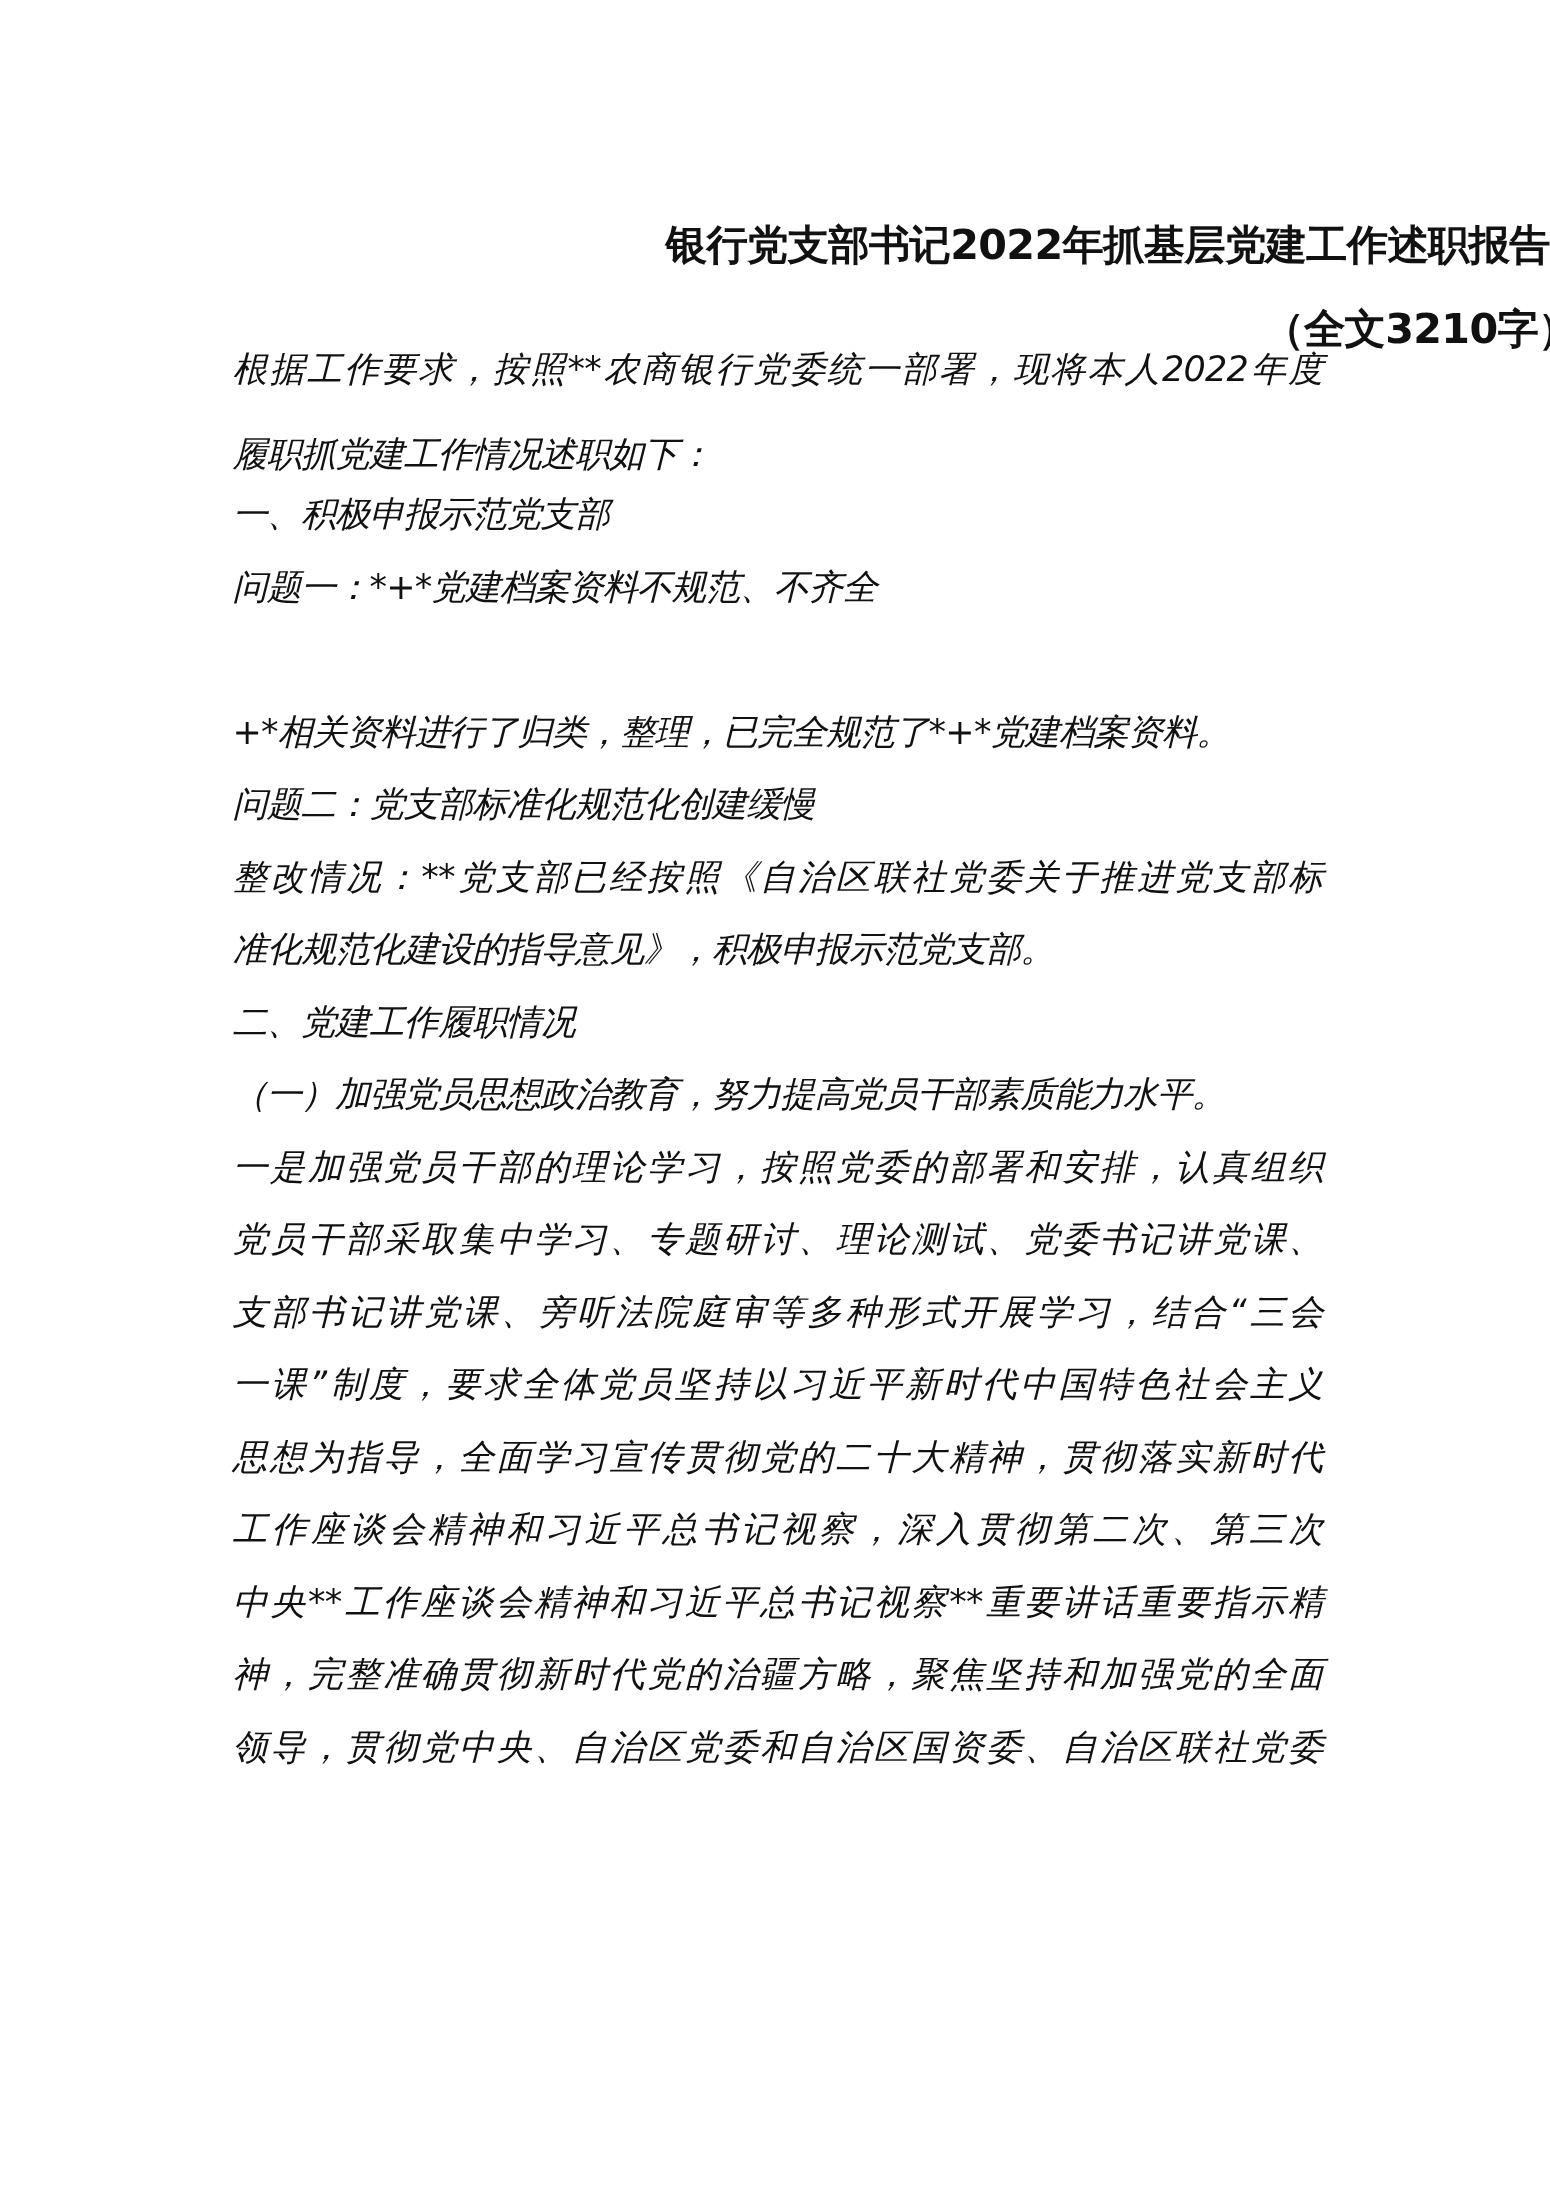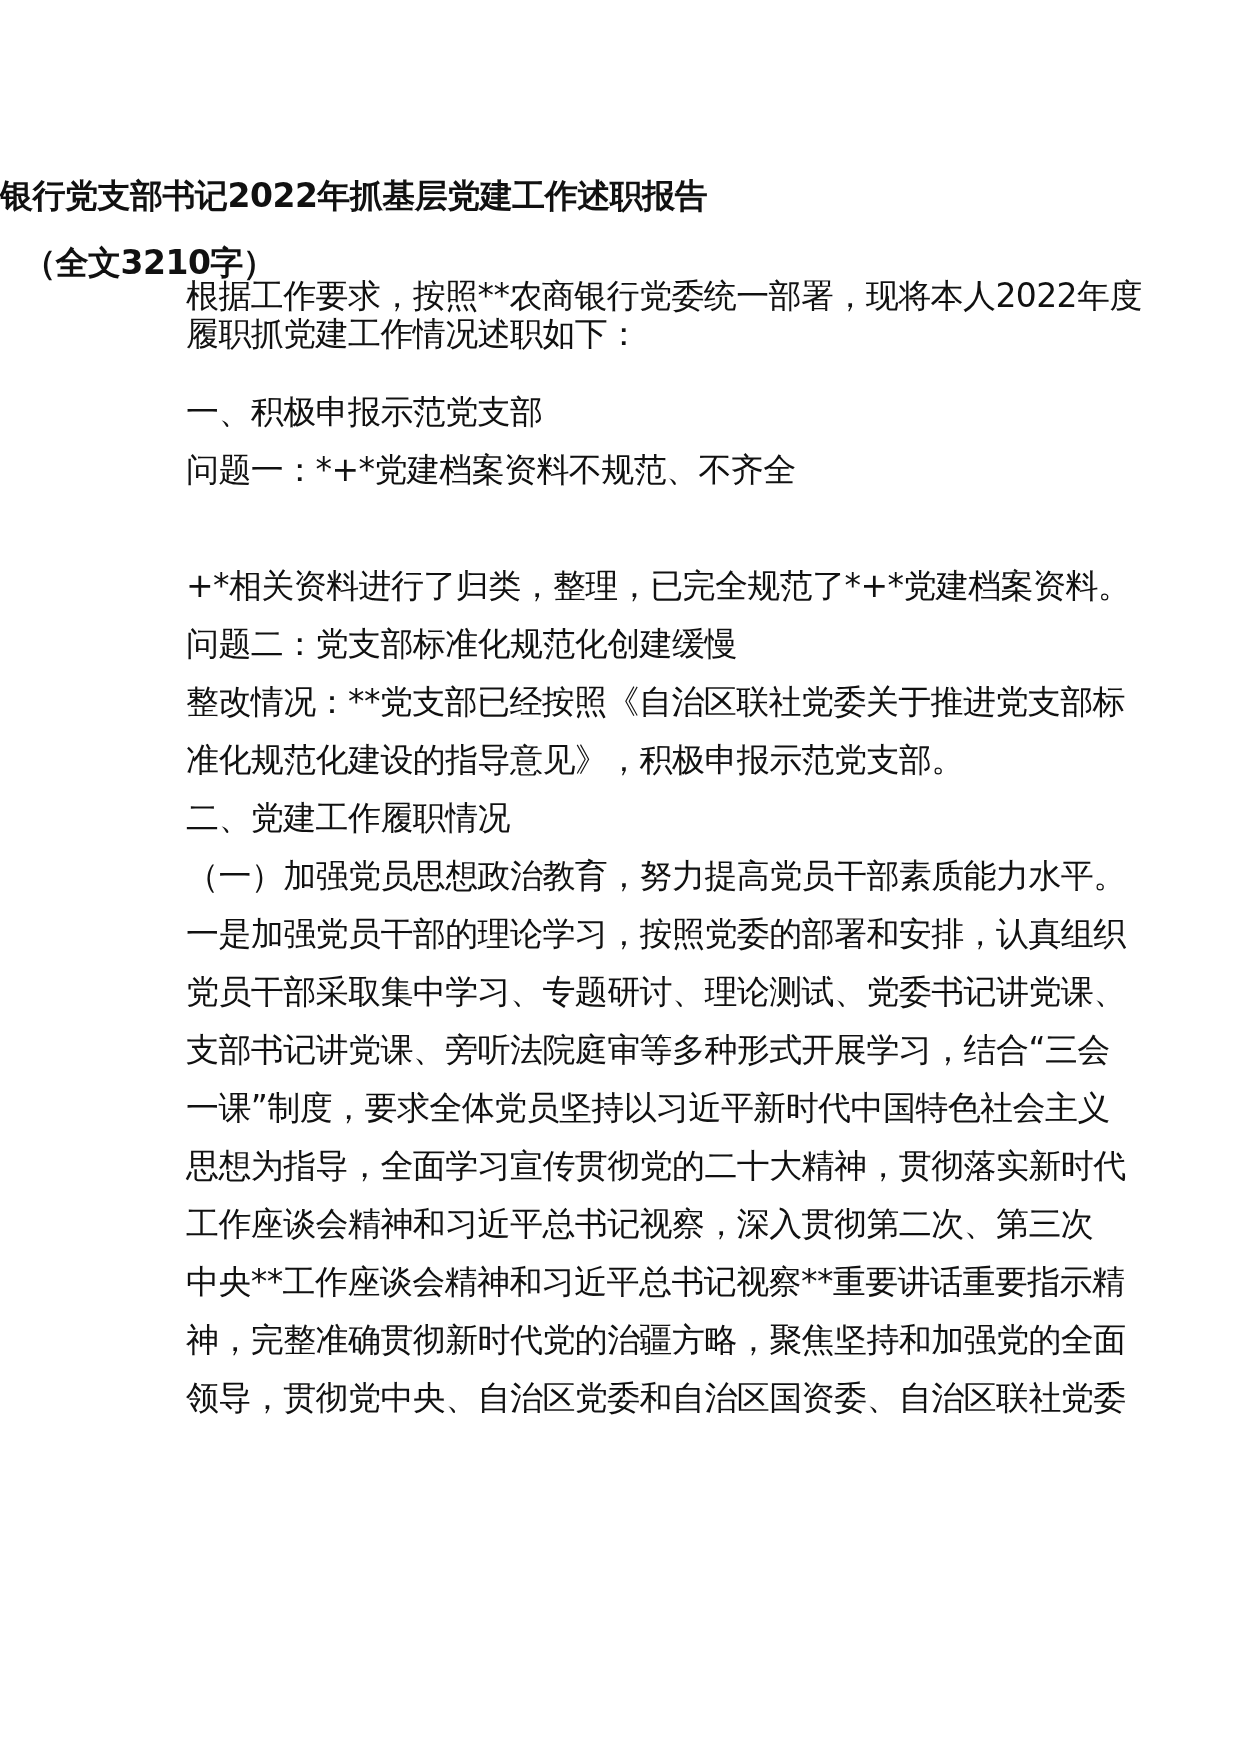--- a/index.html
+++ b/index.html
@@ -19,53 +19,54 @@
       position: absolute;
       left: 0; top: 0;
       width: 1240px;
       height: 1754px;
       background: #ffffff;
     }
     .title {
       position: absolute;
       left: 0;
       width: 1240px;
-      text-align: left;
+      text-align: right;
       font-weight: bold;
       font-size: 33px;
       line-height: 44px;
       white-space: nowrap;
       letter-spacing: -0.5px;
     }
     .title.t1 { top: 174px; }
     .title.t2 { top: 241px; padding-left: 23px; }
     .line {
       position: absolute;
       left: 186px;
       width: 872px;
-      font-size: 33px;
+      font-size: 28px;
       line-height: 40px;
       white-space: nowrap;
       overflow: visible;
       letter-spacing: -0.6px;
+      font-style: italic;
     }
     .line.justify {
       text-align: justify;
       text-align-last: justify;
     }
   </style>
 </head>
 <body>
 
 <div class="page">
   <div class="title t1">银行党支部书记2022年抓基层党建工作述职报告</div>
   <div class="title t2">（全文3210字）</div>
 
   <div class="line justify" style="top:276px">根据工作要求，按照**农商银行党委统一部署，现将本人2022年度</div>
-  <div class="line" style="top:314px">履职抓党建工作情况述职如下：</div>
+  <div class="line" style="top:344px">履职抓党建工作情况述职如下：</div>
   <div class="line" style="top:392px">一、积极申报示范党支部</div>
   <div class="line" style="top:450px">问题一：*+*党建档案资料不规范、不齐全</div>
   <div class="line" style="top:566px">+*相关资料进行了归类，整理，已完全规范了*+*党建档案资料。</div>
   <div class="line" style="top:624px">问题二：党支部标准化规范化创建缓慢</div>
   <div class="line justify" style="top:682px">整改情况：**党支部已经按照《自治区联社党委关于推进党支部标</div>
   <div class="line" style="top:740px">准化规范化建设的指导意见》，积极申报示范党支部。</div>
   <div class="line" style="top:798px">二、党建工作履职情况</div>
   <div class="line" style="top:856px">（一）加强党员思想政治教育，努力提高党员干部素质能力水平。</div>
   <div class="line justify" style="top:914px">一是加强党员干部的理论学习，按照党委的部署和安排，认真组织</div>
   <div class="line justify" style="top:972px">党员干部采取集中学习、专题研讨、理论测试、党委书记讲党课、</div>

